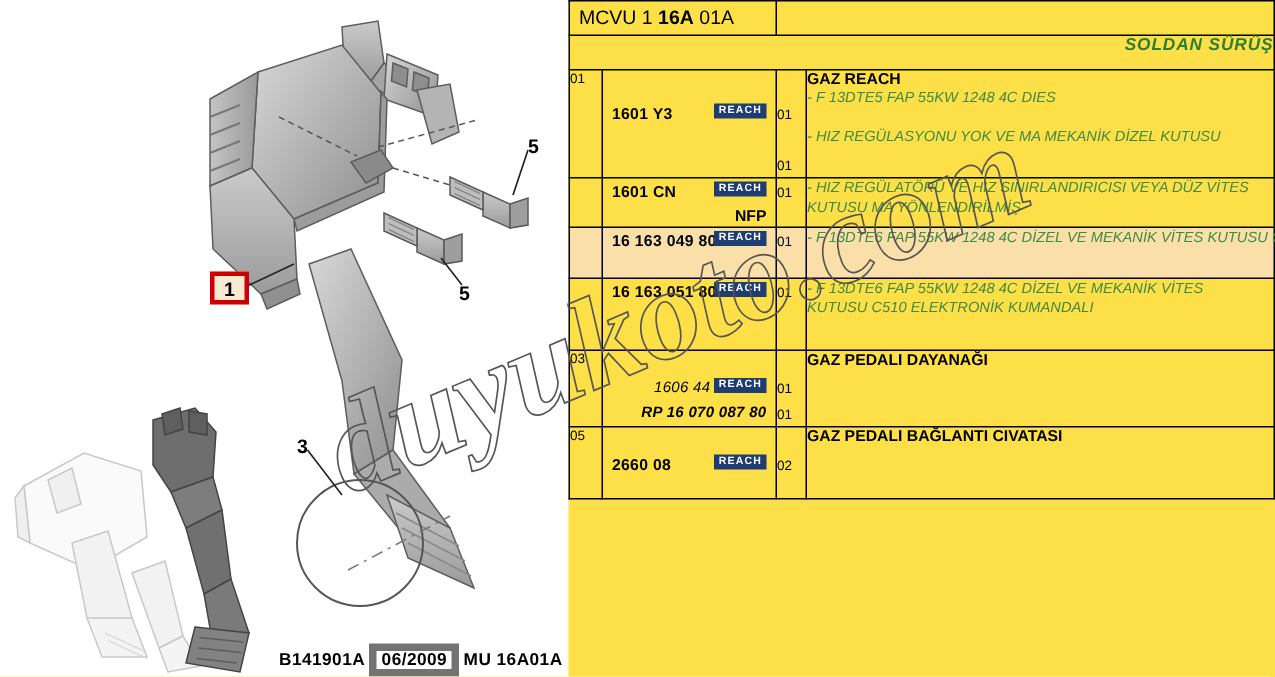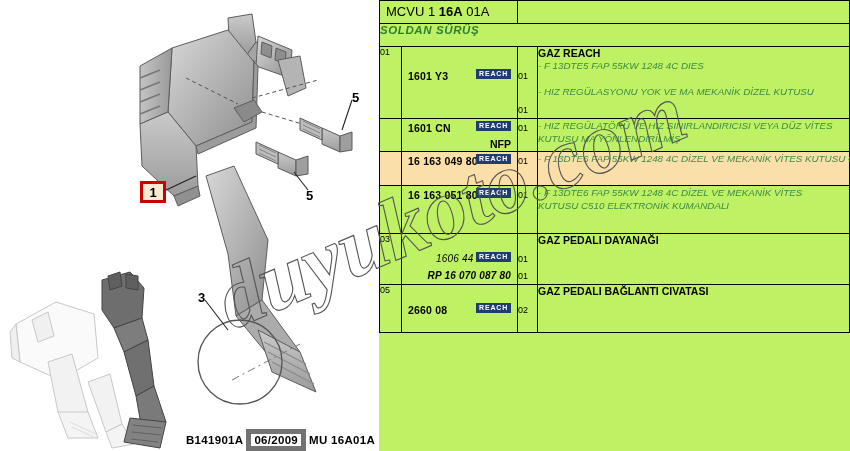--- a/index.html
+++ b/index.html
@@ -30,32 +30,32 @@
 
   
   #footer{
     position:absolute;left:186px;top:434px;
     font:bold 11.5px "Liberation Sans", sans-serif;color:#000;
     white-space:nowrap;letter-spacing:.3px;
   }
   #footer .boxed{border:5px solid #737373;padding:0 3px;margin:0 3px;}
 
   
-  #table-pane{position:absolute;left:379px;top:0;width:471px;height:451px;background:#bef264;}
+  #table-pane{position:absolute;left:379px;top:0;width:471px;height:451px;background:#fde047;}
   .tbl{position:absolute;left:0;top:0;width:471px;border-collapse:collapse;table-layout:fixed;}
   .tbl td{border:1px solid #000;padding:0;vertical-align:top;font-size:9px;}
 
   .cap-ref{height:22px;}
   .cap-ref .ref-txt{
     font:13px "Liberation Sans", sans-serif;color:#000;padding:3px 0 0 6px;white-space:nowrap;
   }
   .cap-ref .ref-txt b{font-weight:bold;}
   .cap-blank{height:22px;border-left:1px solid #000;border-right:1px solid #000;}
 
-  .cap-sub{height:23px;text-align:left;}
+  .cap-sub{height:23px;text-align:right;}
   .cap-sub .sub-txt{
     font:italic bold 11.5px "Liberation Sans", sans-serif;color:#2e7d32;letter-spacing:.6px;
   }
 
   
   .c-grp{width:22px;}
   .c-ref{width:116px;}
   .c-qty{width:20px;}
   .c-desc{width:auto;}
 

